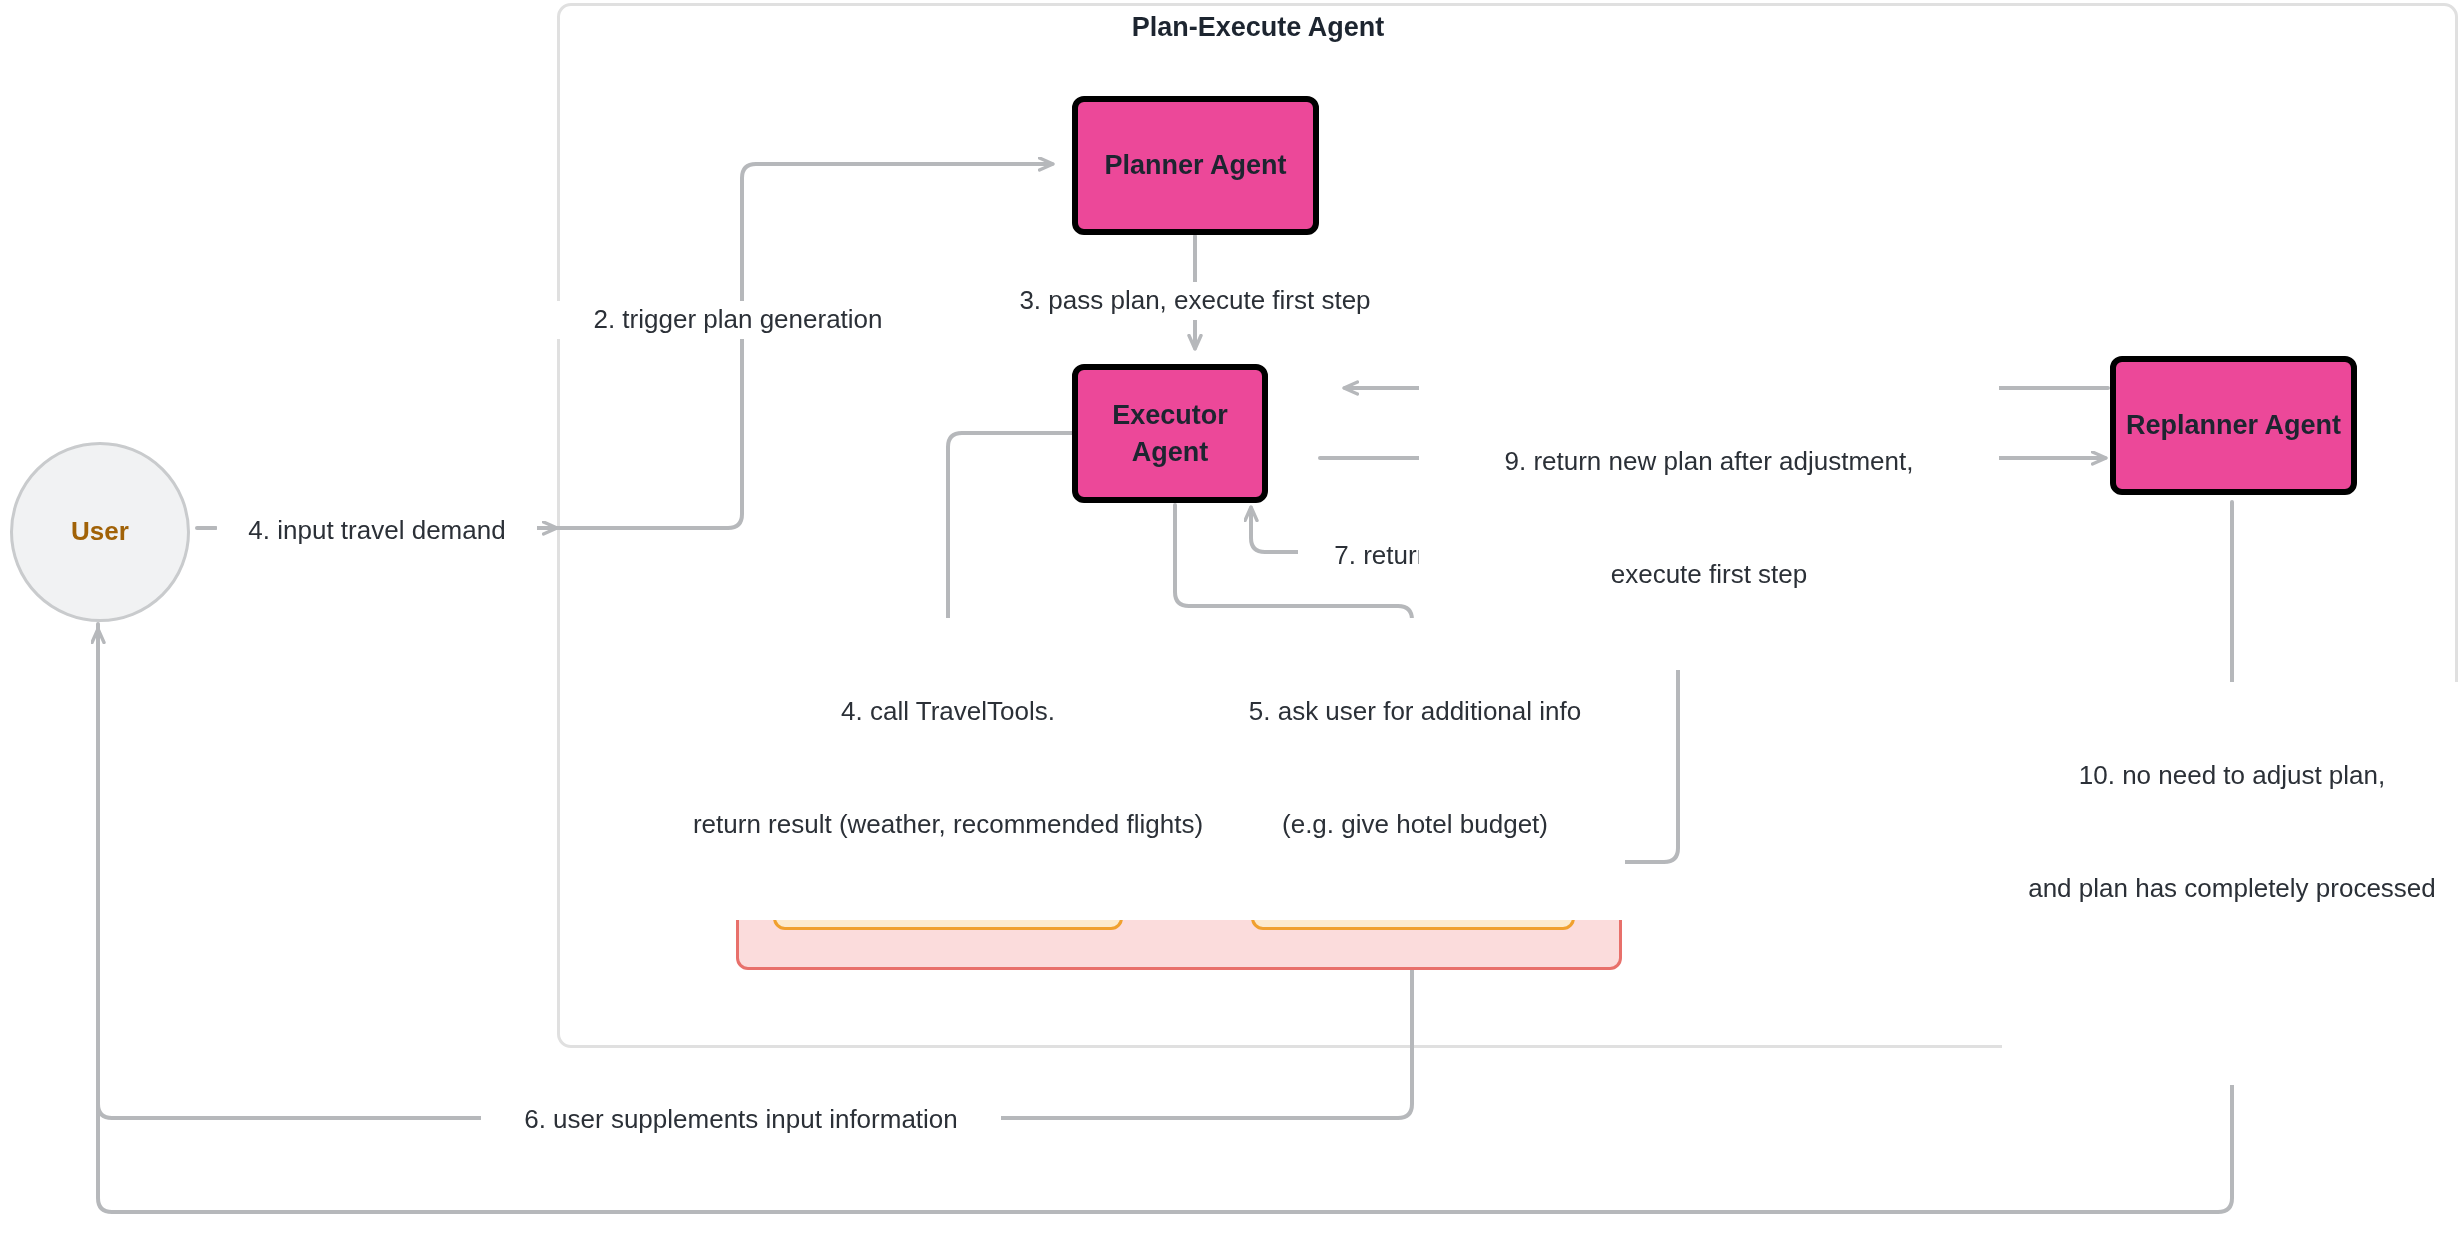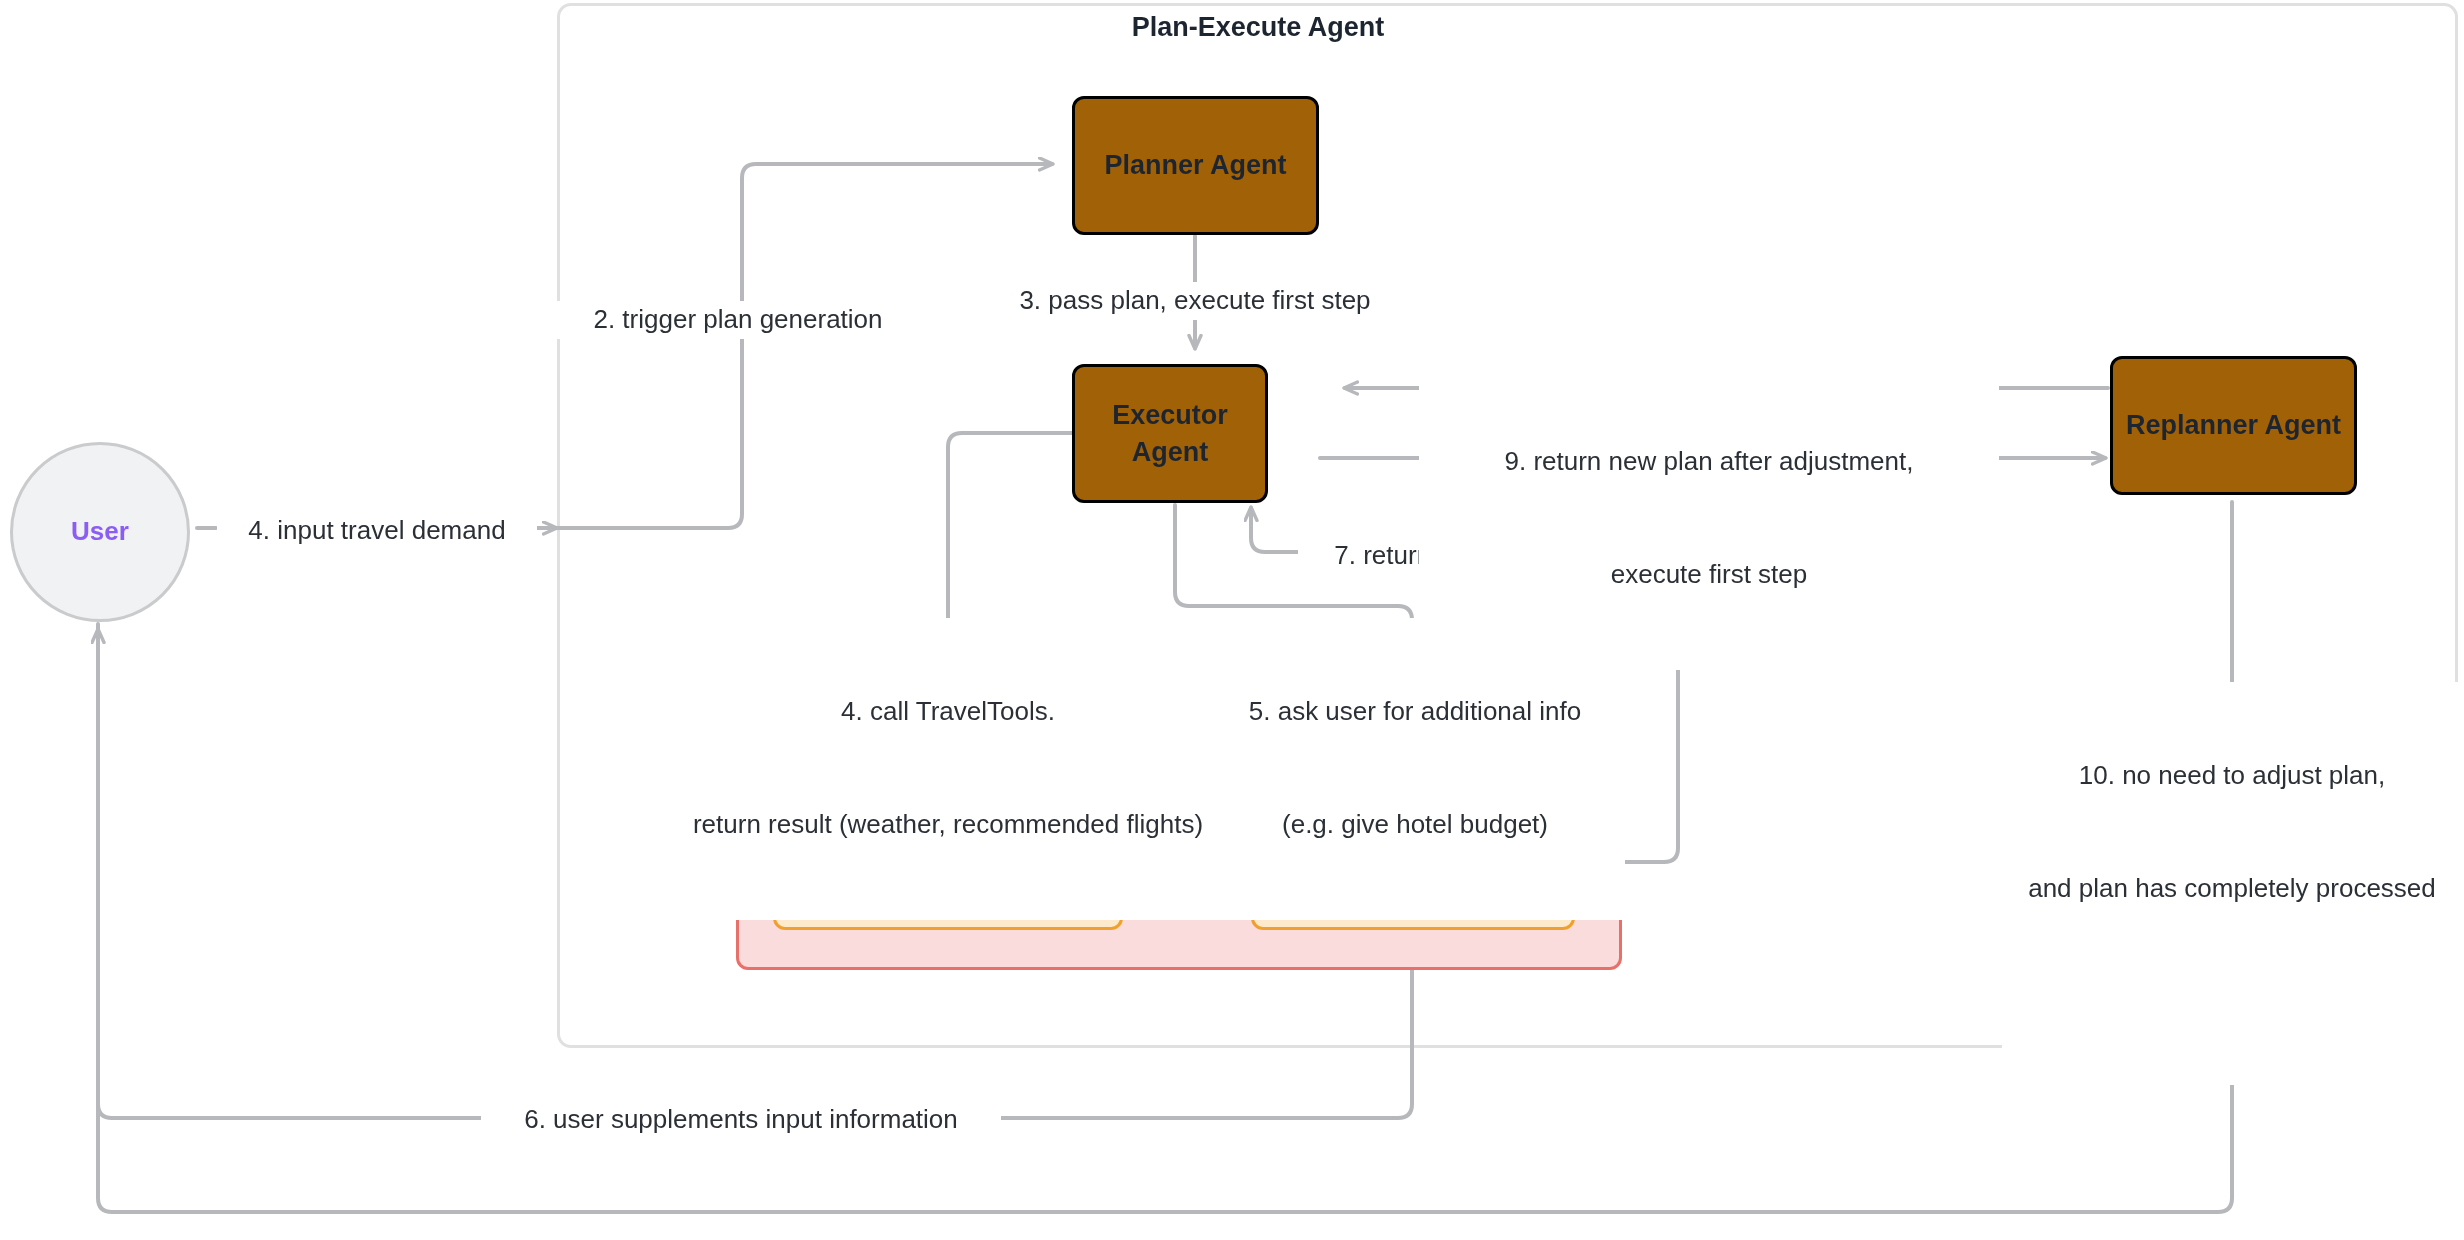--- a/index.html
+++ b/index.html
@@ -23,34 +23,34 @@
   .node{
     position:absolute;
     box-sizing:border-box;
     display:flex;
     align-items:center;
     justify-content:center;
     text-align:center;
     line-height:1.35;
   }
   .agent-box{
-    background:#a16207;
-    border:3px solid #000000;
+    background:#ec4899;
+    border:6px solid #000000;
     border-radius:12px;
     font-weight:bold;
     font-size:27px;
     color:#1d2530;
   }
   .user-circle{
     background:#f1f2f3;
     border:3px solid #c9cbcd;
     border-radius:50%;
     font-weight:bold;
     font-size:26px;
-    color:#8b5cf6;
+    color:#a16207;
   }
   .group-box{
     position:absolute;
     box-sizing:border-box;
     border:3px solid #e0e0e0;
     border-radius:14px;
     background:transparent;
   }
   .group-title{
     position:absolute;

